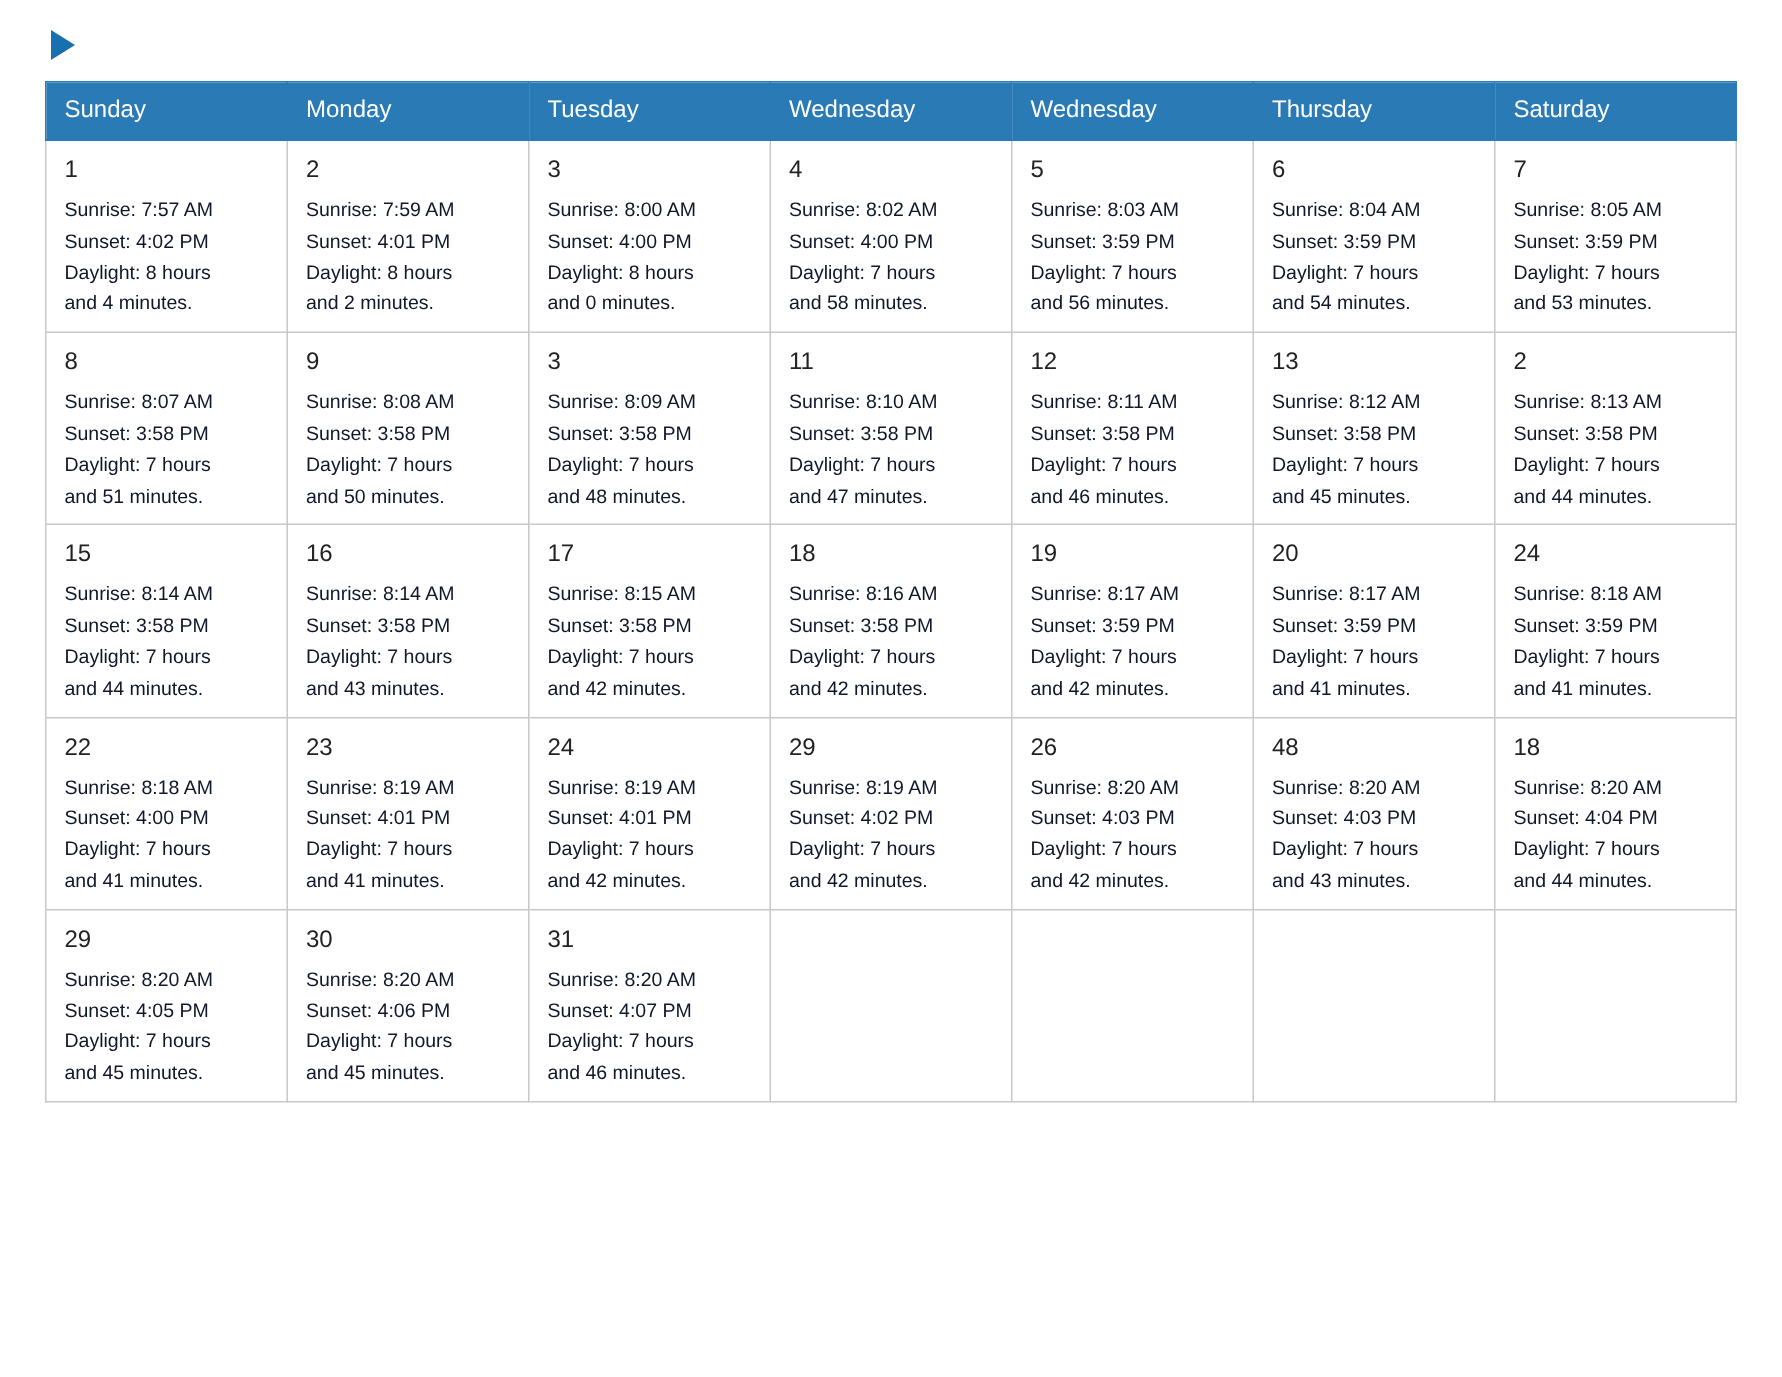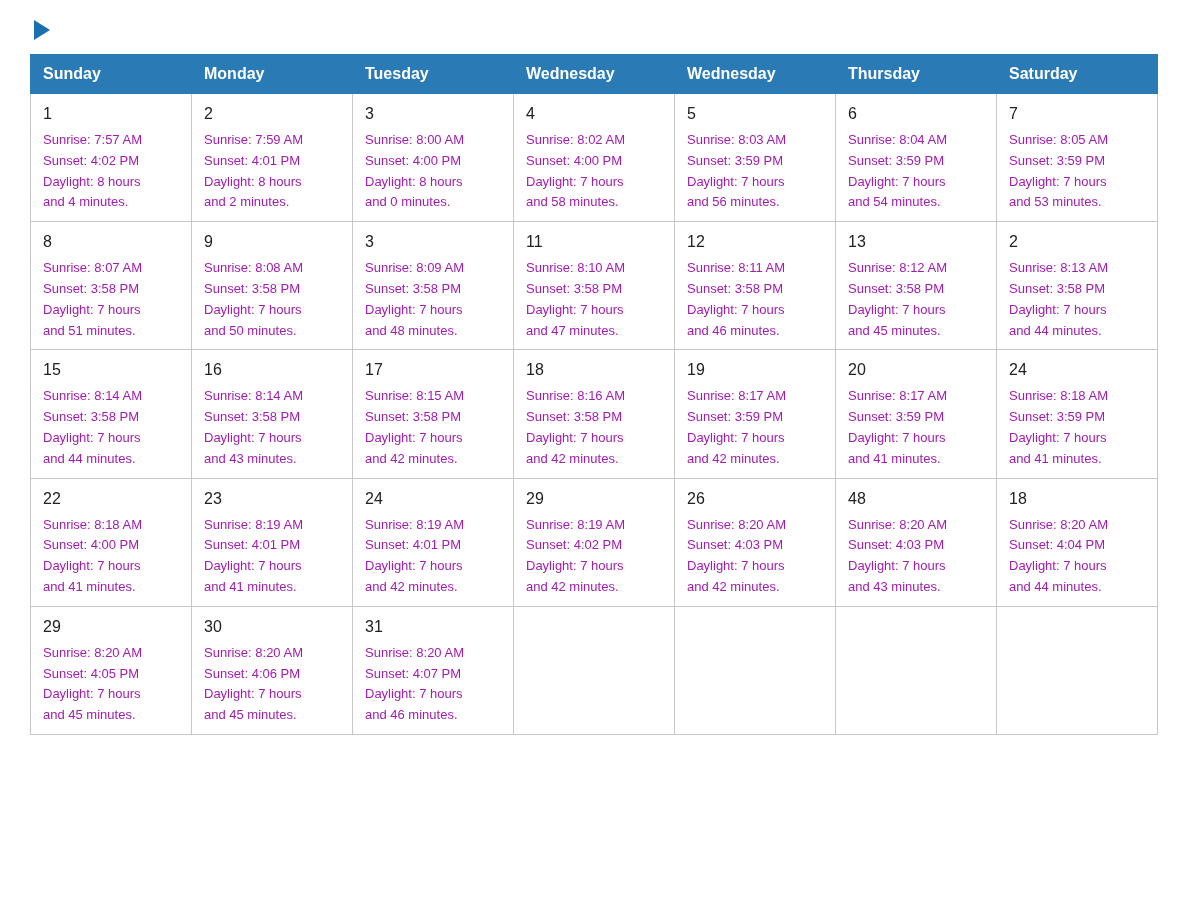--- a/index.html
+++ b/index.html
@@ -36,21 +36,21 @@
       margin-top: 4px;
     }
     .calendar {
       width: 100%;
       border-collapse: collapse;
     }
     .calendar thead tr th {
       background-color: #2a7ab5;
       color: #fff;
       font-size: 16px;
-      font-weight: bold;
+      font-weight: normal;
       padding: 10px 12px;
       text-align: left;
       border: 1px solid #2a7ab5;
     }
     .calendar tbody tr td {
       vertical-align: top;
       padding: 8px 12px;
       border: 1px solid #c8c8c8;
       width: calc(100% / 7);
       font-size: 13.5px;
@@ -61,21 +61,21 @@
       background: #fff;
     }
     .day-number {
       font-size: 16px;
       font-weight: normal;
       color: #222;
       display: block;
       margin-bottom: 4px;
     }
     .day-info {
-      color: #a21caf;
+      color: #0f172a;
       font-size: 13px;
       line-height: 1.6;
     }
   </style>
 </head>
 <body>
 
 <div class="header">
   <div class="logo">
     <div style="display:flex; align-items:center;">

